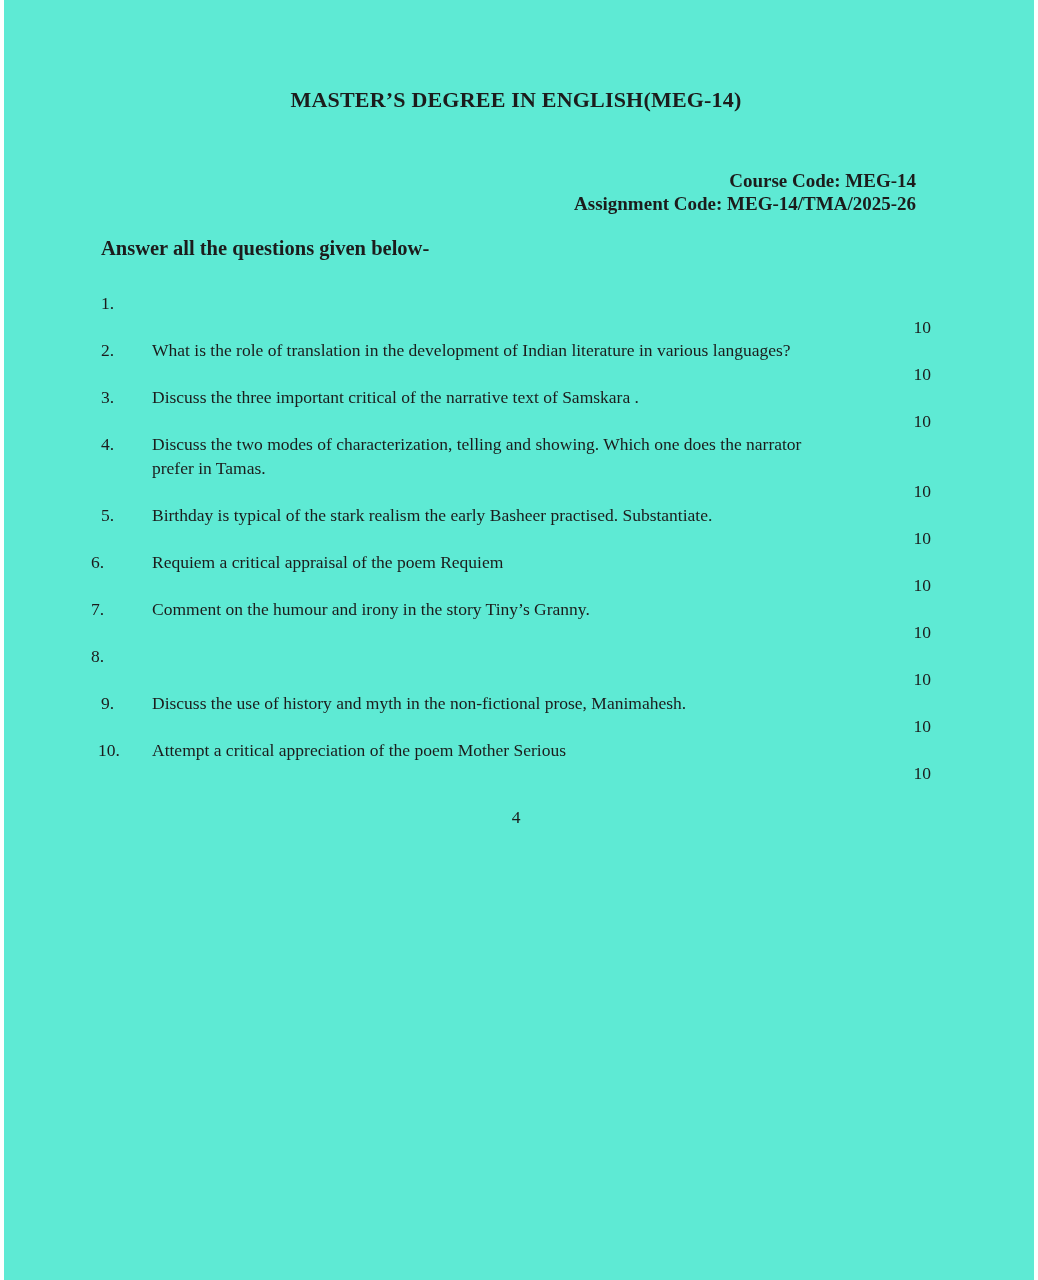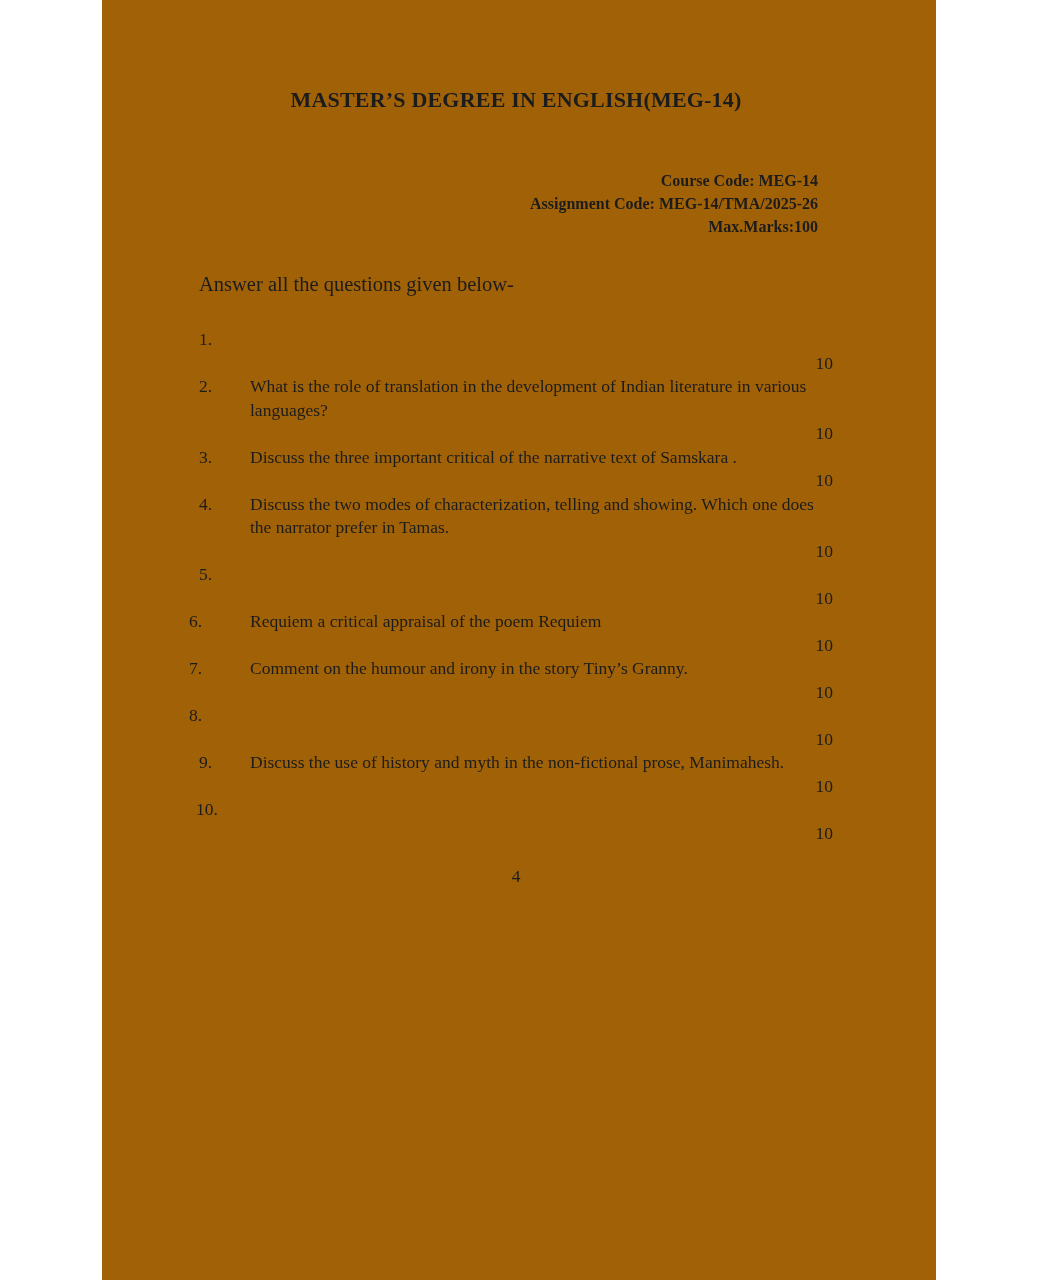--- a/index.html
+++ b/index.html
@@ -2,24 +2,24 @@
 <html><head>
 <meta charset="utf-8">
 <style>
   html, body {
     margin: 0;
     padding: 0;
     background: #ffffff;
   }
   .page {
     position: relative;
-    width: 834px;
+    width: 1030px;
     height: 1280px;
     margin: 0 auto;
-    background: #a16207;
+    background: #5eead4;
     color: #1c1c1c;
     font-family: "Liberation Serif", "DejaVu Serif", serif;
     box-sizing: border-box;
     padding: 0 103px 0 97px;
     overflow: hidden;
   }
   
   .doc-header {
     margin-top: 84px;
     text-align: center;
@@ -30,28 +30,28 @@
     line-height: 31px;
     margin: 0;
     letter-spacing: 0.2px;
   }
   
   .meta {
     margin-top: 54px;
     margin-right: 15px;
     text-align: right;
     font-weight: bold;
-    font-size: 16px;
+    font-size: 19px;
     line-height: 23px;
   }
   
   .instruction {
-    margin-top: 32px;
+    margin-top: 19px;
     font-size: 20.5px;
-    font-weight: normal;
+    font-weight: bold;
     line-height: 28px;
   }
   
   .questions {
     list-style: none;
     margin: 30px 0 0 0;
     padding: 0;
     font-size: 17.5px;
     line-height: 23.5px;
   }
@@ -93,21 +93,20 @@
 
 <div class="page">
 
   <header class="doc-header">
     <h1 class="title-line">MASTER’S DEGREE IN ENGLISH(MEG-14)</h1>
   </header>
 
   <div class="meta">
     <div>Course Code: MEG-14</div>
     <div>Assignment Code: MEG-14/TMA/2025-26</div>
-    <div>Max.Marks:100</div>
   </div>
 
   <div class="instruction">Answer all the questions given below-</div>
 
   <ol class="questions">
     <li class="q-item">
       <div class="q-row">
         <span class="q-num">1.</span>
       </div>
       <div class="q-marks">10</div>
@@ -133,20 +132,21 @@
       <div class="q-row">
         <span class="q-num">4.</span>
         <span class="q-text">Discuss the two modes of characterization, telling and showing.  Which one does the narrator prefer in Tamas.</span>
       </div>
       <div class="q-marks">10</div>
     </li>
 
     <li class="q-item">
       <div class="q-row">
         <span class="q-num">5.</span>
+        <span class="q-text">Birthday is typical of the stark realism the early Basheer practised. Substantiate.</span>
       </div>
       <div class="q-marks">10</div>
     </li>
 
     <li class="q-item">
       <div class="q-row">
         <span class="q-num">6.</span>
         <span class="q-text">Requiem a critical appraisal of the poem Requiem</span>
       </div>
       <div class="q-marks">10</div>
@@ -171,20 +171,21 @@
       <div class="q-row">
         <span class="q-num">9.</span>
         <span class="q-text">Discuss the use of history and myth in the non-fictional prose, Manimahesh.</span>
       </div>
       <div class="q-marks">10</div>
     </li>
 
     <li class="q-item">
       <div class="q-row">
         <span class="q-num">10.</span>
+        <span class="q-text">Attempt a critical appreciation of the poem Mother Serious</span>
       </div>
       <div class="q-marks">10</div>
     </li>
   </ol>
 
   <div class="page-number">4</div>
 
 </div>
 
 </body></html>

